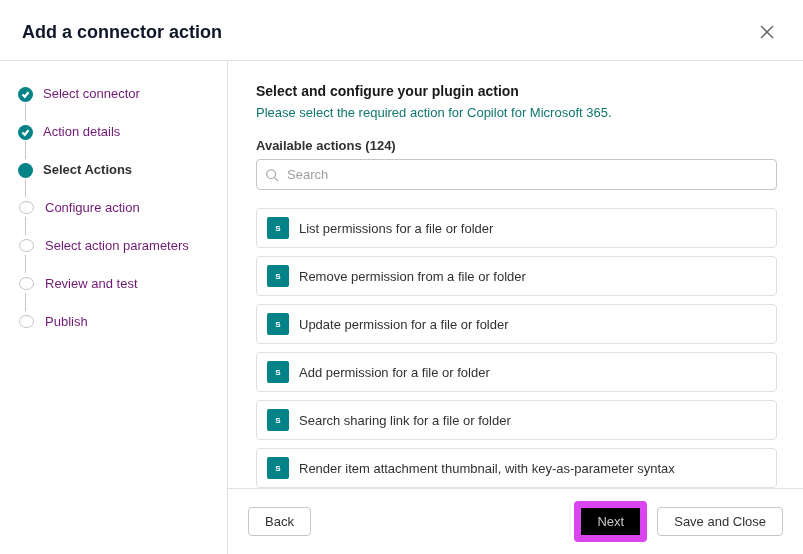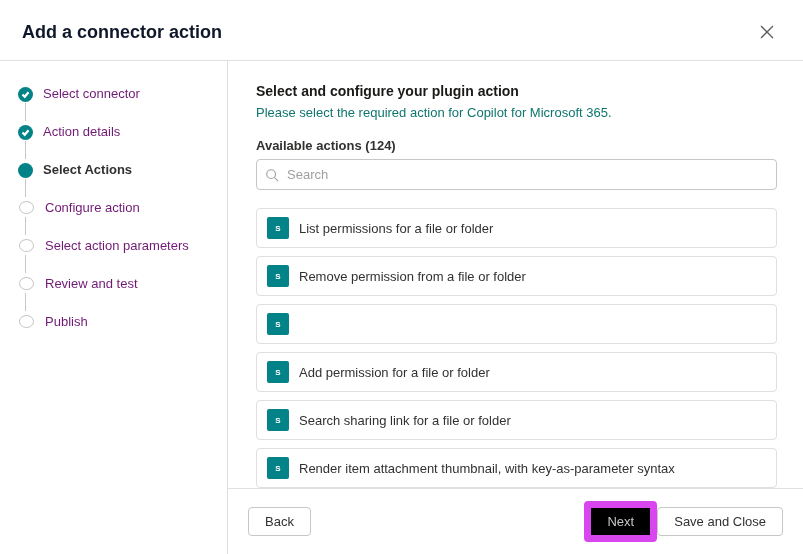--- a/index.html
+++ b/index.html
@@ -33,21 +33,21 @@
   .search-wrap { position:relative; margin-bottom:18px; }
   .search-wrap input { width:100%; padding:7px 10px 7px 30px; border:1px solid #c8c6c4; border-radius:4px; font-size:13px; color:#323130; outline:none; }
   .search-wrap input::placeholder { color:#a19f9d; }
   .search-wrap .search-icon { position:absolute; left:9px; top:50%; transform:translateY(-50%); width:14px; height:14px; color:#a19f9d; }
   .action-list { flex:1; overflow:hidden; display:flex; flex-direction:column; gap:8px; min-height:0;}
   .action-item { border:1px solid #e1dfdd; border-radius:4px; padding:8px 10px; display:flex; align-items:center; gap:10px; cursor:pointer; background:#fff; flex:0 0 auto; }
   .action-icon { width:22px; height:22px; background:#038387; border-radius:2px; display:flex; align-items:center; justify-content:center; flex:0 0 22px; }
   .action-icon span { color:#fff; font-size:8px; font-weight:600; }
   .action-label { font-size:13px; color:#323130; }
   
-  .footer { border-top:1px solid #e1dfdd; padding:12px 20px; display:flex; align-items:center; }
+  .footer { border-top:1px solid #e1dfdd; padding:12px 20px; display:flex; gap:10px; align-items:center; }
   .footer .spacer { flex:1; }
   .btn { font-size:13px; padding:6px 16px; border-radius:4px; cursor:pointer; }
   .btn-secondary { background:#fff; border:1px solid #c8c6c4; color:#323130; }
   .btn-disabled { background:#000000; border:7px solid #d946ef; color:#c8c6c4; cursor:default; }
 </style>
 </head>
 <body>
 
 <div class="window">
   <div class="header">
@@ -143,20 +143,21 @@
           <div class="action-item">
             <div class="action-icon">
                 <span>S</span>
               </div>
             <div class="action-label">Remove permission from a file or folder</div>
           </div>
           <div class="action-item">
             <div class="action-icon">
                 <span>S</span>
               </div>
+            <div class="action-label">Update permission for a file or folder</div>
           </div>
           <div class="action-item">
             <div class="action-icon">
                 <span>S</span>
               </div>
             <div class="action-label">Add permission for a file or folder</div>
           </div>
           <div class="action-item">
             <div class="action-icon">
                 <span>S</span>

